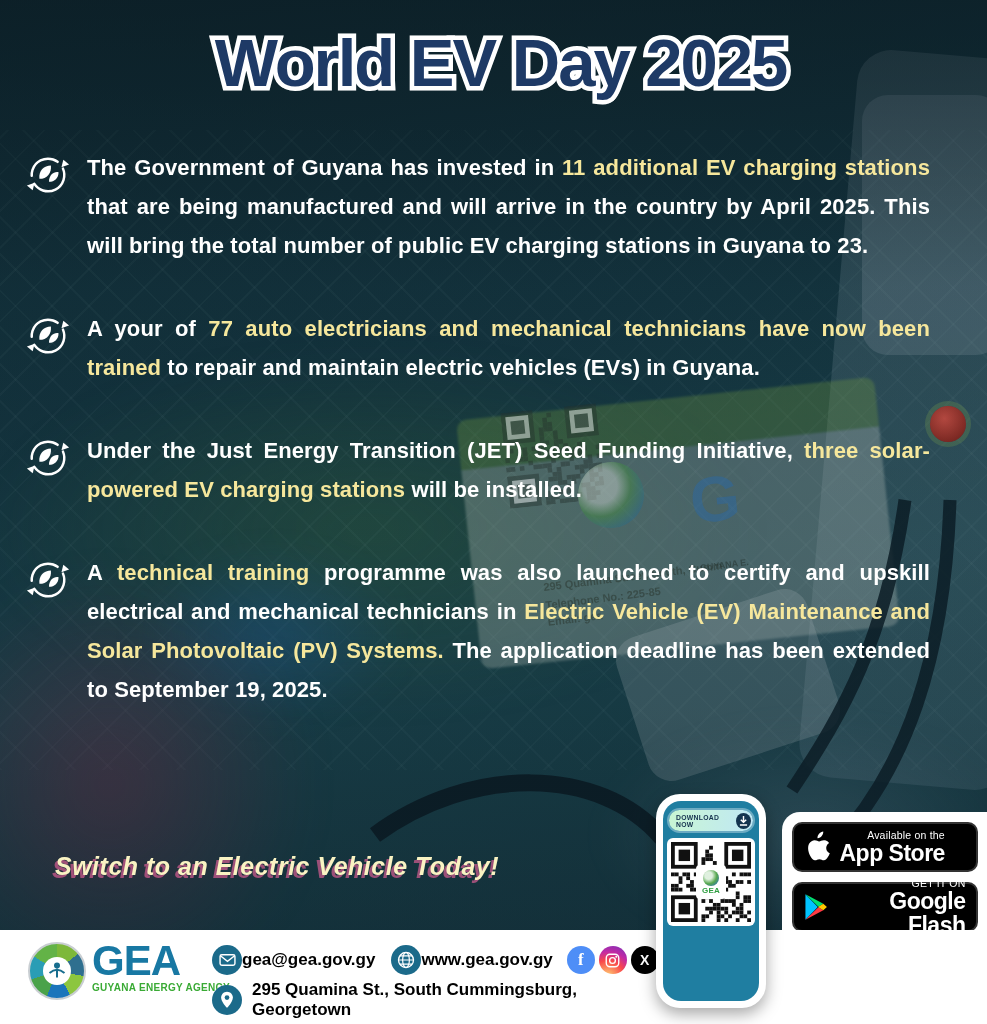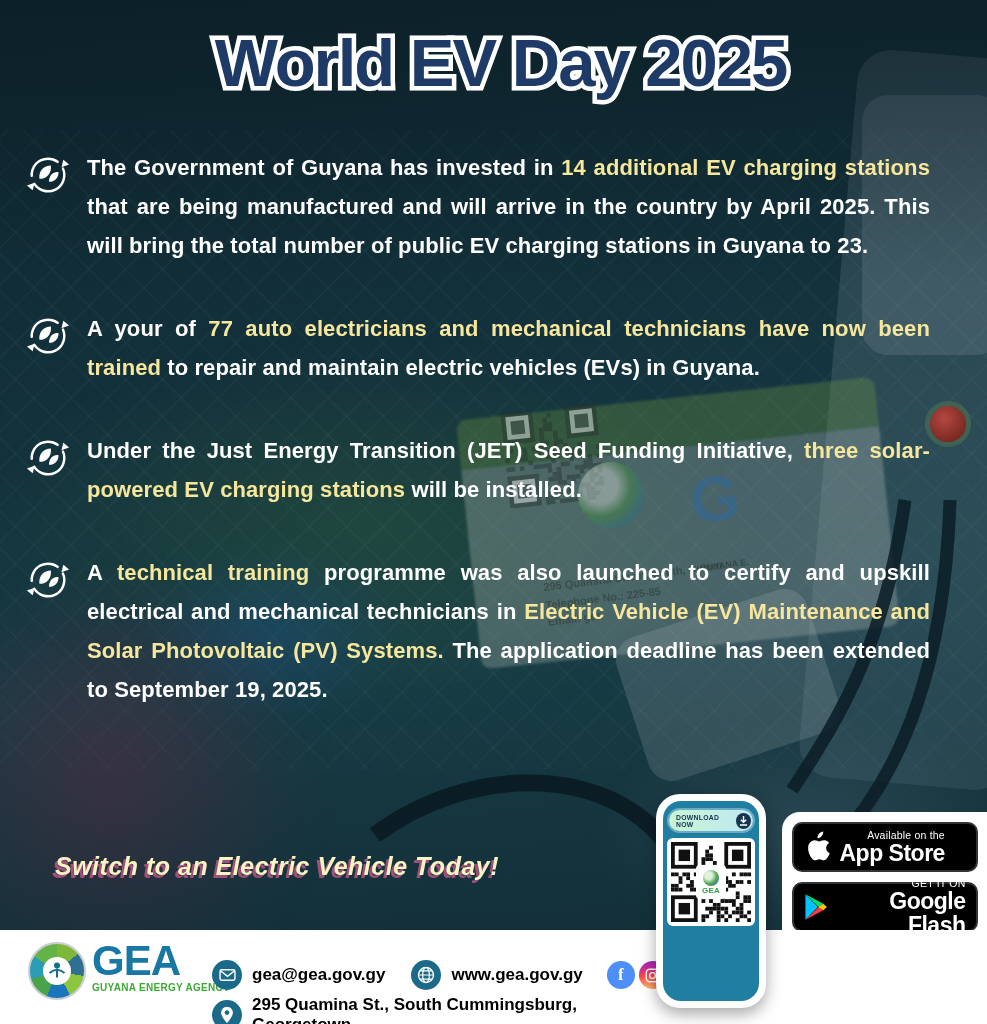--- a/index.html
+++ b/index.html
@@ -95,21 +95,21 @@
   .f-logo{position:absolute; left:28px; top:12px; display:flex; align-items:flex-start; gap:6px;}
   .emblem{width:58px; height:58px; border-radius:50%; position:relative; border:2px solid #c9ced2;
     background:conic-gradient(#7db83a 0 14%, #2f6f8f 14% 28%, #8cc63f 28% 42%, #1b75bb 42% 56%,
       #4aa24a 56% 70%, #2a9db5 70% 84%, #63b347 84% 100%);}
   .emblem::after{content:""; position:absolute; inset:13px; background:#fff; border-radius:50%;}
   .emblem svg{position:absolute; inset:15px; z-index:1;}
   .gea-word{font-size:42px; font-weight:bold; color:#1878a3; line-height:.9; letter-spacing:-1px;}
   .gea-sub{font-size:10px; font-weight:bold; color:#3aaa35; letter-spacing:.3px; margin-top:2px;}
   .f-center{position:absolute; left:212px; top:6px; width:440px;}
   .f-heading{text-align:center; font-size:15px; font-weight:bold; color:#000; letter-spacing:.2px;}
-  .f-row{display:flex; align-items:center; gap:10px; margin-top:24px;}
+  .f-row{display:flex; align-items:center; margin-top:9px;}
   .cicon{width:30px; height:30px; border-radius:50%; background:#1b6a8a; display:flex; align-items:center;
     justify-content:center; flex:0 0 30px;}
   .f-text{font-size:17px; font-weight:bold; color:#000;}
   .f-row2{display:flex; align-items:center; gap:10px; margin-top:5px;}
   .socials{display:flex; gap:4px; margin-left:14px;}
   .sicon{width:28px; height:28px; border-radius:50%; display:flex; align-items:center; justify-content:center;
     color:#fff; font-weight:bold;}
   .s-fb{background:#4e8ef7; font-size:17px; font-family:"Liberation Serif", serif;}
   .s-ig{background:radial-gradient(circle at 30% 110%, #ffd776 0%, #f9484a 45%, #c32aa3 68%, #7232bd 100%);}
   .s-x{background:#000; font-size:14px;}
@@ -277,21 +277,21 @@
 
   <div class="content">
     <div class="bullet">
       <svg class="bullet-icon" viewBox="0 0 48 48">
         <circle cx="24" cy="24" r="17" fill="none" stroke="#fff" stroke-width="2.6" stroke-dasharray="38 9" stroke-linecap="round" transform="rotate(18 24 24)"></circle>
         <polygon points="40,8 46,13 38,16" fill="#fff"></polygon>
           <polygon points="8,40 2,35 10,32" fill="#fff"></polygon>
         <path d="M15 28 C14 19, 20 14, 27 14 C28 22, 23 28, 15 28 Z" fill="#fff"></path>
         <path d="M25 31 C25 24, 30 20, 35 21 C35 27, 31 31, 25 31 Z" fill="#fff"></path>
       </svg>
-      <p><span class="seg-white">The Government of Guyana has invested in </span><span class="seg-yellow">14 additional EV charging stations</span><span class="seg-white"> that are being manufactured and will arrive in the country by April 2025. This will bring the total number of public EV charging stations in Guyana to 23.</span></p>
+      <p><span class="seg-white">The Government of Guyana has invested in </span><span class="seg-yellow">11 additional EV charging stations</span><span class="seg-white"> that are being manufactured and will arrive in the country by April 2025. This will bring the total number of public EV charging stations in Guyana to 23.</span></p>
     </div>
     <div class="bullet">
       <svg class="bullet-icon" viewBox="0 0 48 48">
         <circle cx="24" cy="24" r="17" fill="none" stroke="#fff" stroke-width="2.6" stroke-dasharray="38 9" stroke-linecap="round" transform="rotate(18 24 24)"></circle>
         <polygon points="40,8 46,13 38,16" fill="#fff"></polygon>
           <polygon points="8,40 2,35 10,32" fill="#fff"></polygon>
         <path d="M15 28 C14 19, 20 14, 27 14 C28 22, 23 28, 15 28 Z" fill="#fff"></path>
         <path d="M25 31 C25 24, 30 20, 35 21 C35 27, 31 31, 25 31 Z" fill="#fff"></path>
       </svg>
       <p><span class="seg-white">A your of </span><span class="seg-yellow">77 auto electricians and mechanical technicians have now been trained</span><span class="seg-white"> to repair and maintain electric vehicles (EVs) in Guyana.</span></p>

